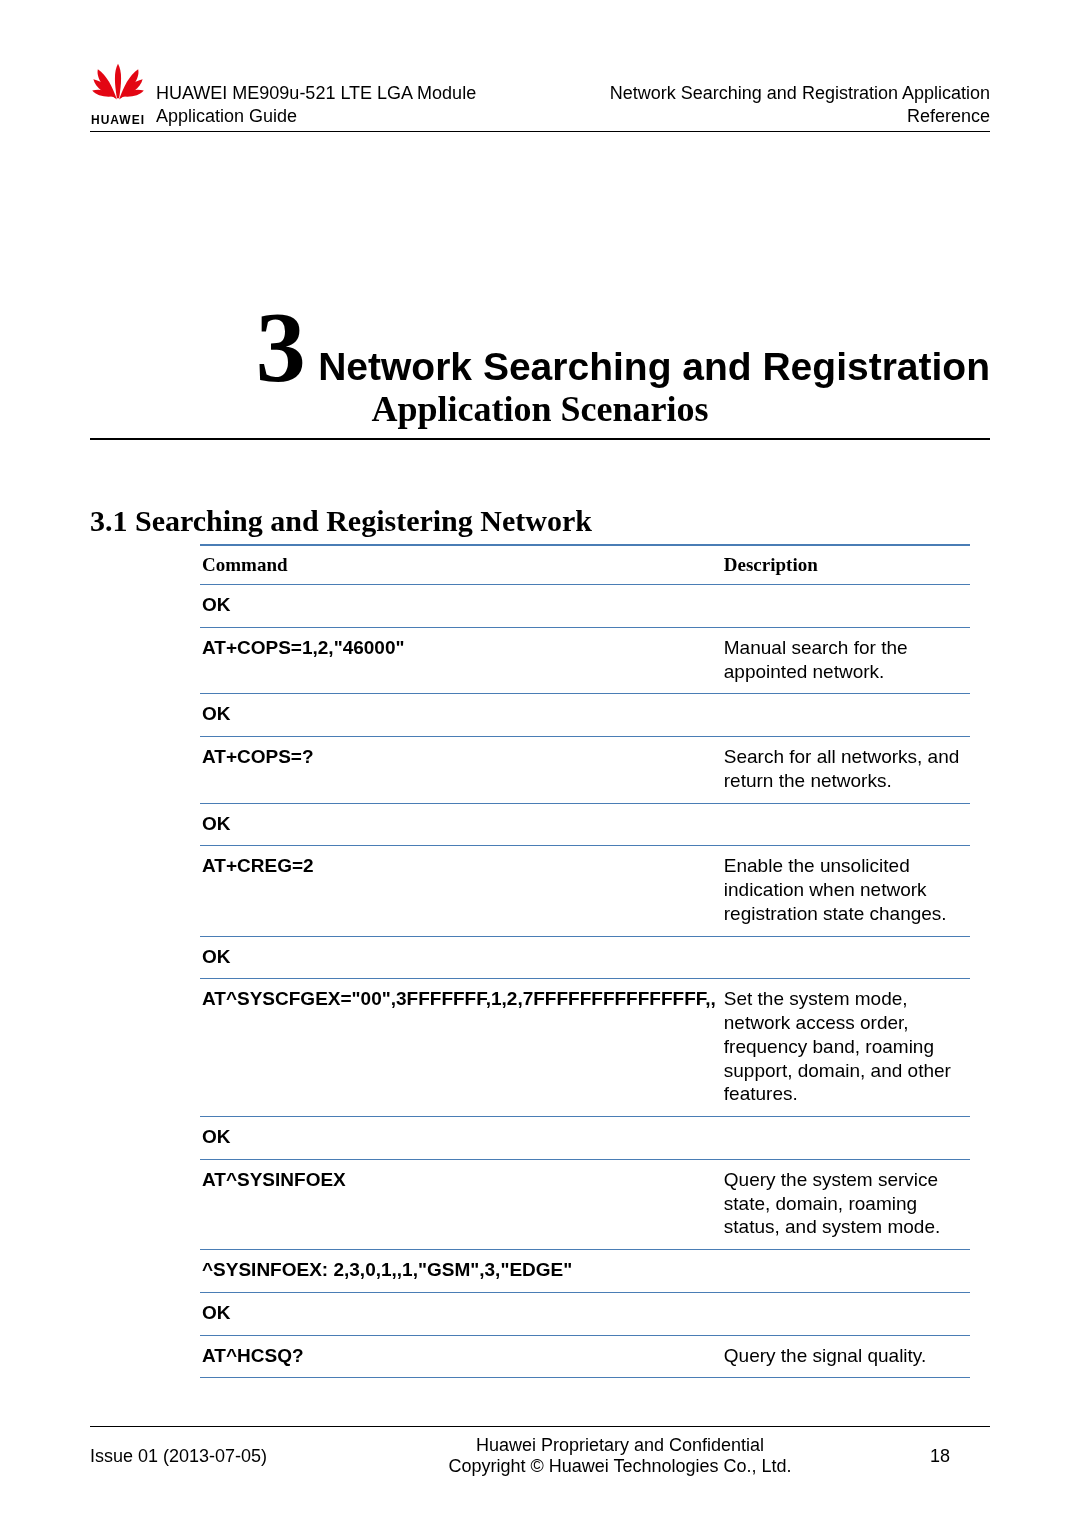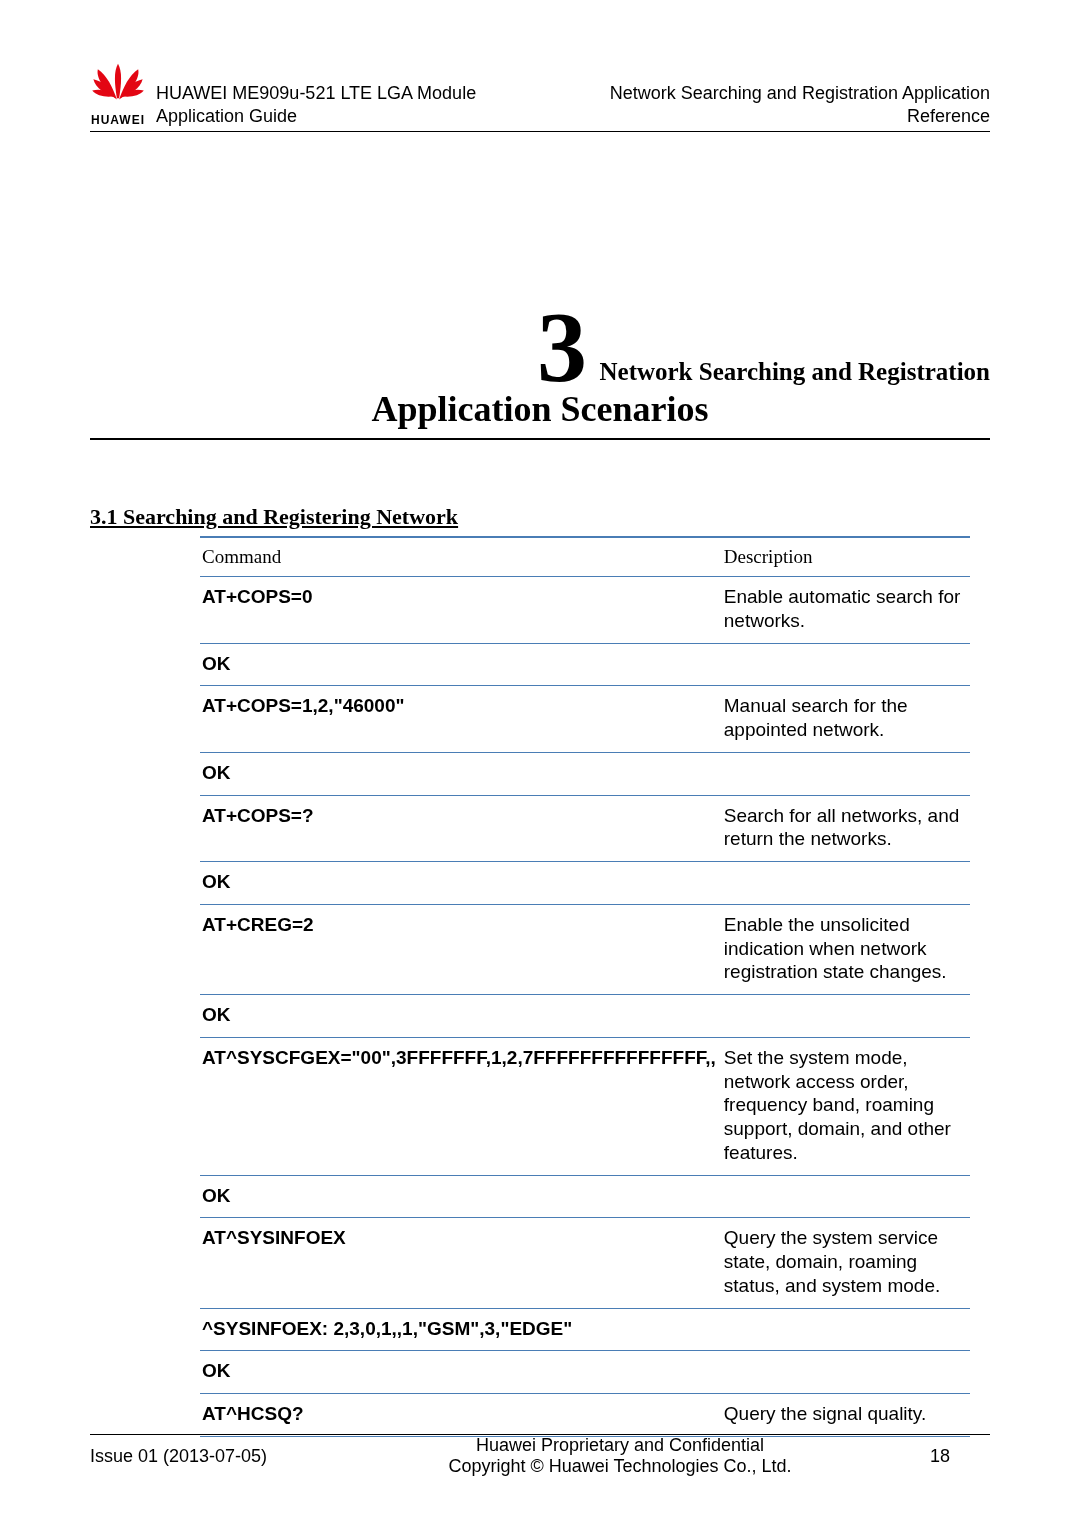--- a/index.html
+++ b/index.html
@@ -54,80 +54,79 @@
   .chapter-number {
     font-family: "Book Antiqua", Palatino, "Palatino Linotype", serif;
     font-size: 100px;
     font-weight: bold;
     display: inline-block;
     vertical-align: baseline;
     margin-right: 8px;
     line-height: 0.9;
   }
   .chapter-title {
-    font-family: Liberation Serif, serif;
-    font-size: 25px;
+    font-family: Liberation Sans, sans-serif;
+    font-size: 39px;
     font-weight: bold;
     display: inline;
     vertical-align: baseline;
   }
   .chapter-title-line2 {
     font-family: "Book Antiqua", Palatino, "Palatino Linotype", serif;
     font-size: 36px;
     font-weight: bold;
     display: block;
     text-align: center;
     margin-top: -4px;
   }
   .section-h1 {
     font-family: "Book Antiqua", Palatino, "Palatino Linotype", serif;
-    font-size: 22px;
+    font-size: 30px;
     font-weight: bold;
     margin-top: 64px;
     margin-bottom: 6px;
-    text-decoration: underline;
   }
   .section-h2 {
     font-family: "Book Antiqua", Palatino, "Palatino Linotype", serif;
     font-size: 24px;
     margin-top: 6px;
     margin-bottom: 14px;
   }
   .section-h2 .num { font-weight: normal; }
   .section-h2 .txt { font-weight: bold; }
   .cmd-table {
     margin-left: 110px;
     width: 770px;
     border-collapse: collapse;
     font-size: 19px;
   }
   .cmd-table th {
     text-align: left;
     font-family: "Book Antiqua", Palatino, "Palatino Linotype", serif;
-    font-weight: normal;
+    font-weight: bold;
     font-size: 19px;
     padding: 8px 6px 8px 2px;
     border-top: 2px solid #4a7db5;
     border-bottom: 1px solid #4a7db5;
   }
   .cmd-table td {
     padding: 8px 6px 10px 2px;
     border-bottom: 1px solid #4a7db5;
     vertical-align: top;
     line-height: 1.25;
   }
   .cmd-table td.cmd { font-weight: bold; width: 285px; }
   .cmd-table td.desc { font-weight: normal; }
   .footer {
     position: absolute;
     left: 90px;
     right: 90px;
     bottom: 50px;
     border-top: 1.5px solid #000;
-    padding-top: 0;
+    padding-top: 8px;
     font-size: 18px;
     display: flex;
     justify-content: space-between;
     align-items: center;
   }
   .footer-center { text-align: center; flex: 1; }
   .footer-left { text-align: left; width: 220px; }
   .footer-right { text-align: left; width: 60px; }
 </style>
 </head>
@@ -172,24 +171,20 @@
 
   <table class="cmd-table">
     <thead>
       <tr>
         <th>Command</th>
         <th>Description</th>
       </tr>
     </thead>
     <tbody id="cmd-tbody">
         <tr>
-          <td class="cmd">AT+COPS=0</td>
-          <td class="desc">Enable automatic search for networks.</td>
-        </tr>
-        <tr>
           <td class="cmd">OK</td>
           <td class="desc"></td>
         </tr>
         <tr>
           <td class="cmd">AT+COPS=1,2,"46000"</td>
           <td class="desc">Manual search for the appointed network.</td>
         </tr>
         <tr>
           <td class="cmd">OK</td>
           <td class="desc"></td>

